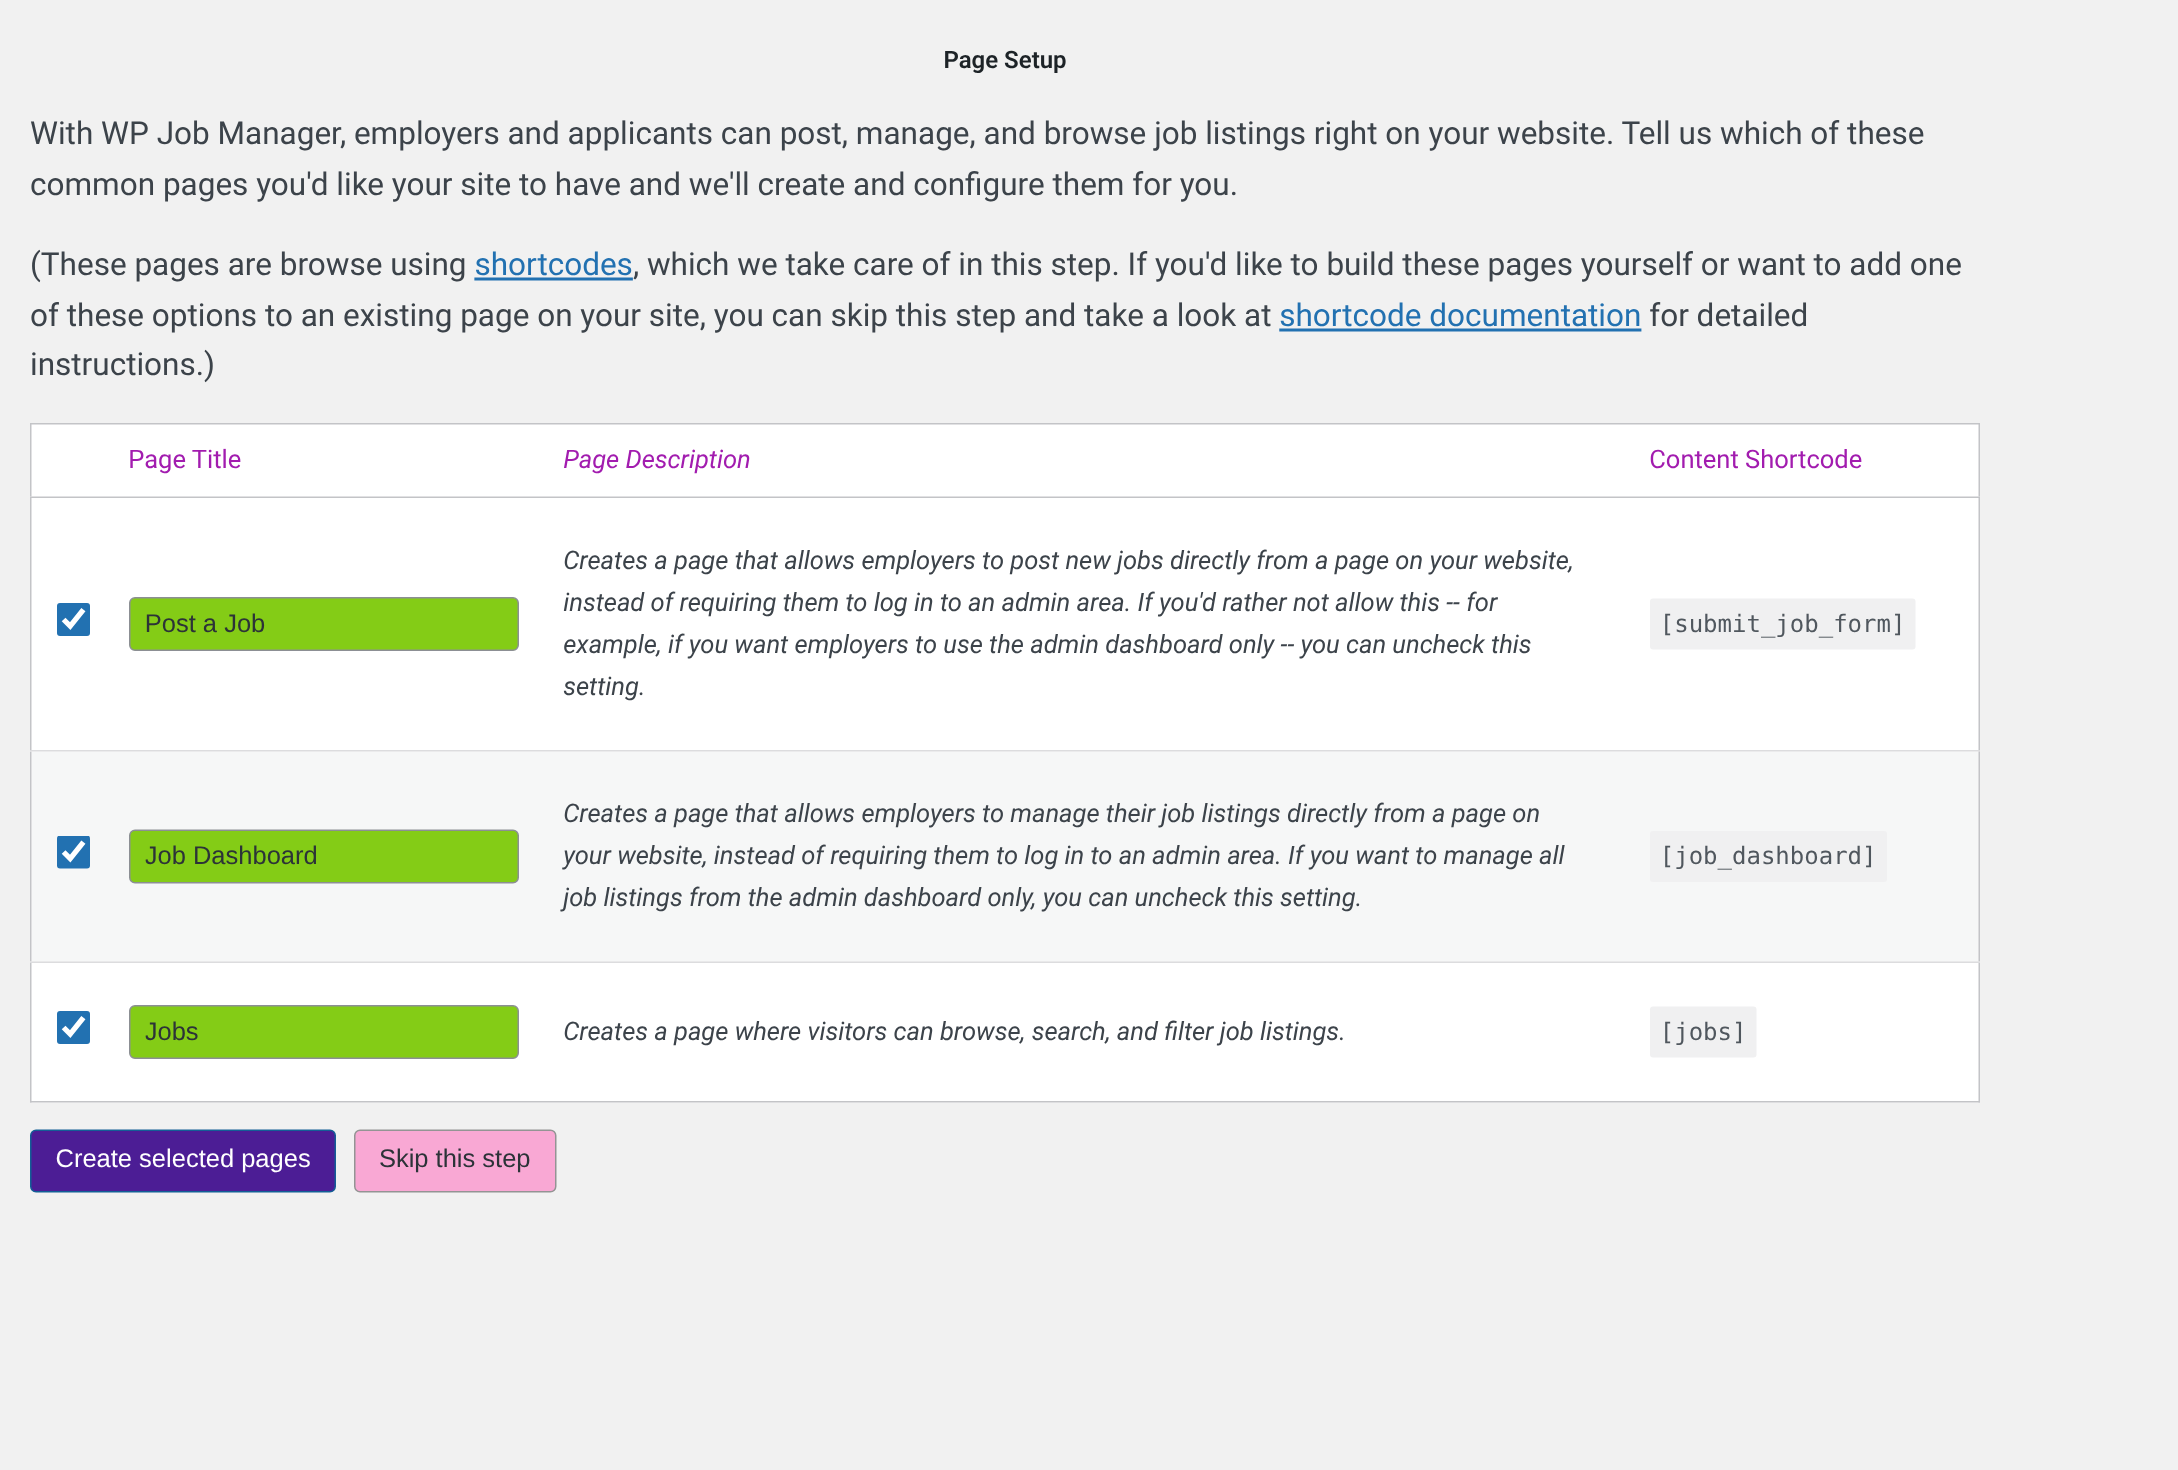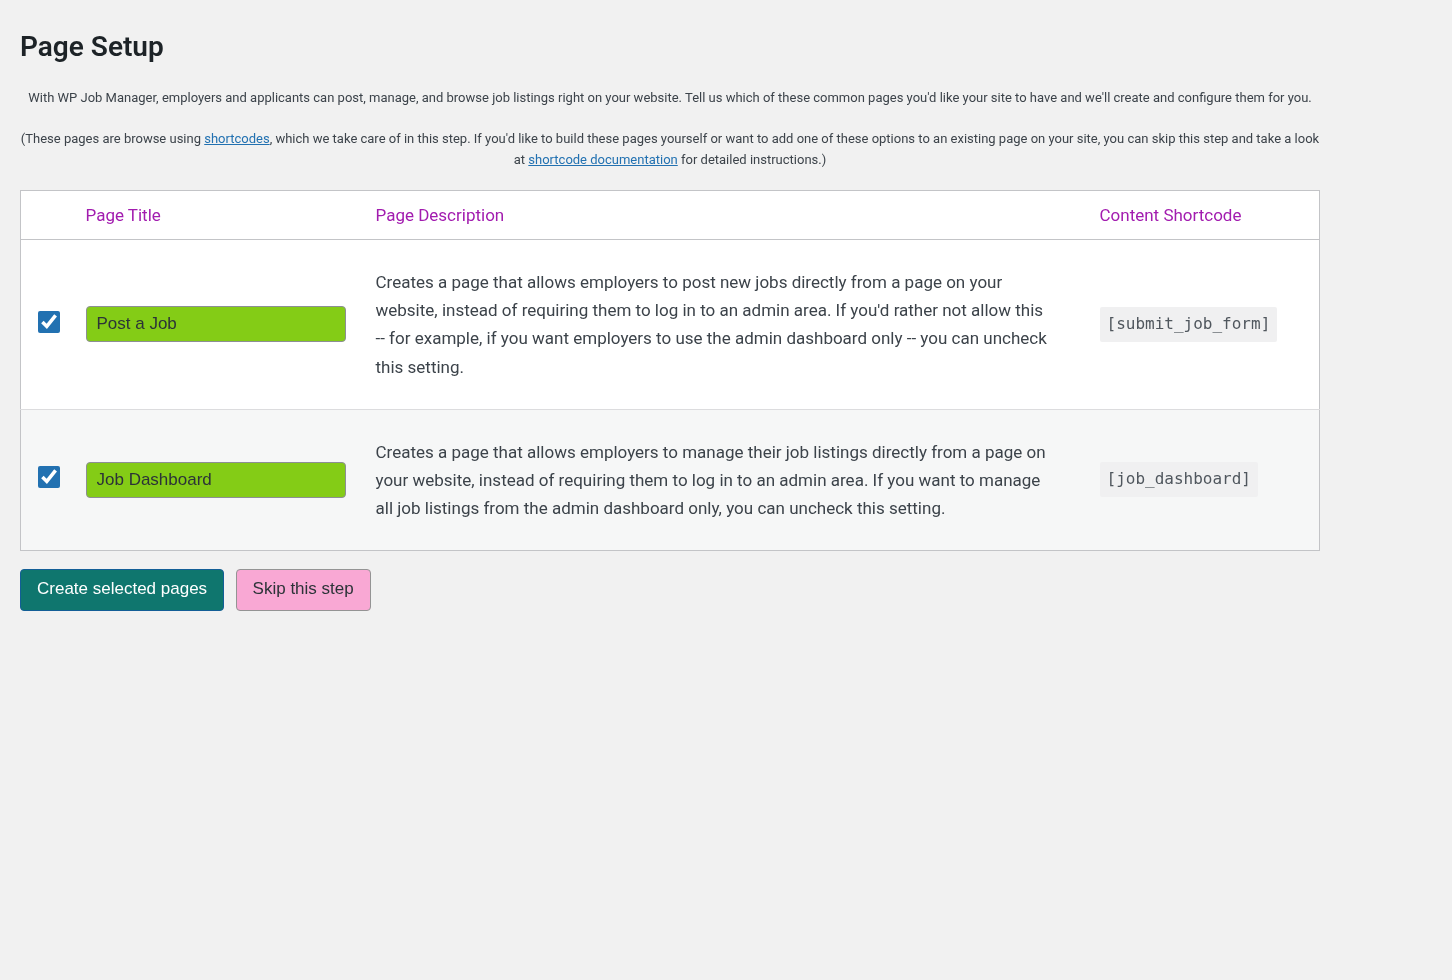--- a/index.html
+++ b/index.html
@@ -10,32 +10,32 @@
       background: #f1f1f1;
       margin: 0;
       padding: 20px;
       color: #3c434a;
       font-size: 14px;
     }
     .wrap {
       max-width: 1300px;
     }
     h1 {
-      font-size: 28px;
+      font-size: 16px;
       font-weight: 600;
       color: #1d2327;
       margin: 10px 0 25px 0;
       padding: 0;
+      text-align: center;
     }
     p {
-      font-size: 13px;
+      font-size: 21px;
       line-height: 1.6;
       color: #3c434a;
       margin: 16px 0 20px 0;
-      text-align: center;
     }
     a {
       color: #2271b1;
       text-decoration: underline;
     }
     table {
       width: 100%;
       border-collapse: collapse;
       background: #fff;
       border: 1px solid #c3c4c7;
@@ -68,20 +68,21 @@
       text-align: center;
       padding-left: 12px;
       padding-right: 12px;
     }
     th.col-title, td.col-title {
       width: 290px;
     }
     th.col-desc, td.col-desc {
       width: auto;
       padding-right: 40px;
+      font-style: italic;
     }
     th.col-shortcode, td.col-shortcode {
       width: 230px;
     }
     input[type="checkbox"] {
       width: 22px;
       height: 22px;
       accent-color: #2271b1;
       cursor: pointer;
     }
@@ -102,21 +103,21 @@
       padding: 4px 7px;
       border-radius: 2px;
       color: #50575e;
       display: inline-block;
     }
     .actions {
       margin: 15px 0;
     }
     .button-primary {
       display: inline-block;
-      background: #0f766e;
+      background: #4c1d95;
       color: #fff;
       border: 1px solid #135e96;
       border-radius: 4px;
       padding: 8px 16px 10px 16px;
       font-size: 17px;
       cursor: pointer;
       line-height: 1.3;
     }
     .button-secondary {
       display: inline-block;
@@ -158,20 +159,26 @@
         <td class="col-title"><input type="text" value="Post a Job" style=""></td>
         <td class="col-desc"><span>Creates a page that allows employers to post new jobs directly from a page on your website, instead of requiring them to log in to an admin area. If you'd rather not allow this -- for example, if you want employers to use the admin dashboard only -- you can uncheck this setting.</span></td>
         <td class="col-shortcode"><code>[submit_job_form]</code></td>
       </tr>
       <tr>
         <td class="col-check"><input type="checkbox" checked="" style=""></td>
         <td class="col-title"><input type="text" value="Job Dashboard" style=""></td>
         <td class="col-desc"><span>Creates a page that allows employers to manage their job listings directly from a page on your website, instead of requiring them to log in to an admin area. If you want to manage all job listings from the admin dashboard only, you can uncheck this setting.</span></td>
         <td class="col-shortcode"><code>[job_dashboard]</code></td>
       </tr>
+      <tr>
+        <td class="col-check"><input type="checkbox" checked="" style=""></td>
+        <td class="col-title"><input type="text" value="Jobs" style=""></td>
+        <td class="col-desc"><span>Creates a page where visitors can browse, search, and filter job listings.</span></td>
+        <td class="col-shortcode"><code>[jobs]</code></td>
+      </tr>
     </tbody>
   </table>
 
   <div class="actions">
     <button class="button-primary">Create selected pages</button>
     <button class="button-secondary">Skip this step</button>
   </div>
 </div>
 
 </body></html>

